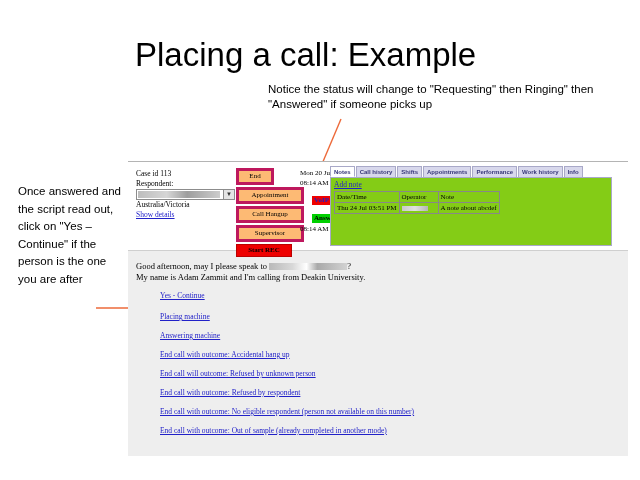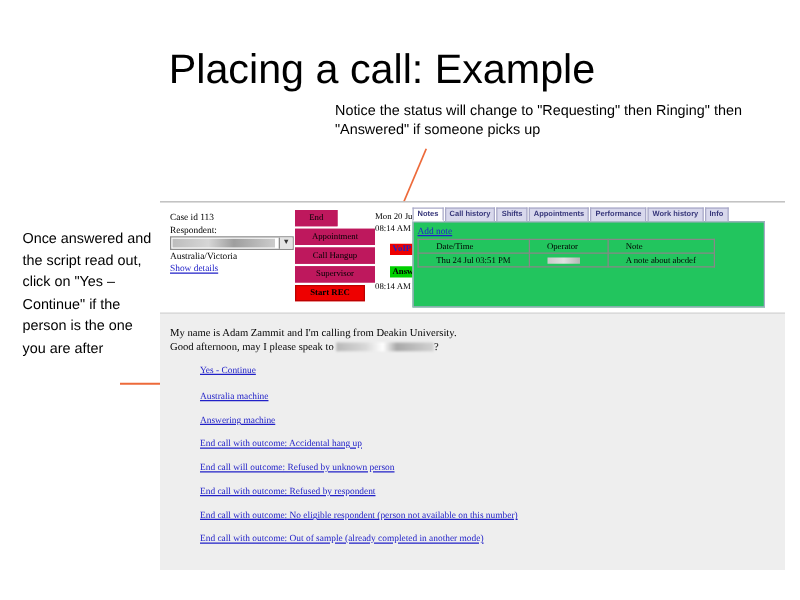--- a/index.html
+++ b/index.html
@@ -85,22 +85,22 @@
     font-size: 6px; line-height: 9px; text-align: center; color: #333;
   }
   .link { color: #2121c8; text-decoration: underline; cursor: pointer; }
   .link-sm { font-size: 7.5px; }
 
   
   .btn-col { position: absolute; left: 108px; top: 6px; width: 62px; }
   .btn {
     display: block;
     margin-bottom: 2px;
-    background: #be185d;
-    border: 1px solid #be185d;
+    background: #fdba74;
+    border: 3px solid #be185d;
     font-family: "Liberation Serif", serif;
     font-size: 7px;
     color: #000;
     text-align: center;
     padding: 1px 2px;
     line-height: 9px;
     white-space: nowrap;
   }
   .btn-end { width: 28px; }
   .btn-wide { width: 58px; }
@@ -147,32 +147,32 @@
     margin-right: 1px;
     line-height: 9px;
     white-space: nowrap;
   }
   .tab-active { background: #ffffff; border-bottom: 1px solid #ffffff; }
   .panel-body {
     border: 1px solid #a9a9c8;
     border-top: 1px solid #a9a9c8;
     height: 69px;
     padding: 2px 3px;
-    background: #22c55e;
+    background: #84cc16;
     box-sizing: border-box;
   }
   .notes-table {
     border-collapse: collapse;
     margin-top: 2px;
     font-size: 7px;
     font-family: "Liberation Serif", serif;
   }
   .notes-table td, .notes-table th {
     border: 1px solid #888888;
-    padding: 0px 14px;
+    padding: 0px 2px;
     text-align: left;
     font-weight: normal;
     line-height: 10px;
     white-space: nowrap;
   }
   .th { font-weight: normal; }
   .cell-op { width: 34px; position: relative; }
   .redact-cell {
     display: block; width: 26px; height: 5px;
     background: linear-gradient(90deg,#c9c9c9,#e0e0e0 50%,#b5b5b5);
@@ -288,29 +288,29 @@
               <td>A note about abcdef</td>
             </tr>
           </tbody>
             </table>
         </div>
       </div>
 
     </div>
 
     <div id="shot-body">
-      <div class="script-line">My name is Adam Zammit and I'm calling from Deakin University.</div>
       <div class="script-line">
         <span>Good afternoon, may I please speak to</span>
         <span class="redact-inline"></span><span>?</span>
       </div>
+      <div class="script-line">My name is Adam Zammit and I'm calling from Deakin University.</div>
 
       <div class="action-list">
         <div class="action-item first"><span class="link">Yes - Continue</span></div>
-        <div class="action-item"><span class="link">Australia machine</span></div>
+        <div class="action-item"><span class="link">Placing machine</span></div>
         <div class="action-item"><span class="link">Answering machine</span></div>
         <div class="action-item"><span class="link">End call with outcome: Accidental hang up</span></div>
         <div class="action-item"><span class="link">End call will outcome: Refused by unknown person</span></div>
         <div class="action-item"><span class="link">End call with outcome: Refused by respondent</span></div>
         <div class="action-item"><span class="link">End call with outcome: No eligible respondent (person not available on this number)</span></div>
         <div class="action-item"><span class="link">End call with outcome: Out of sample (already completed in another mode)</span></div>
       </div>
     </div>
 
   </div>

